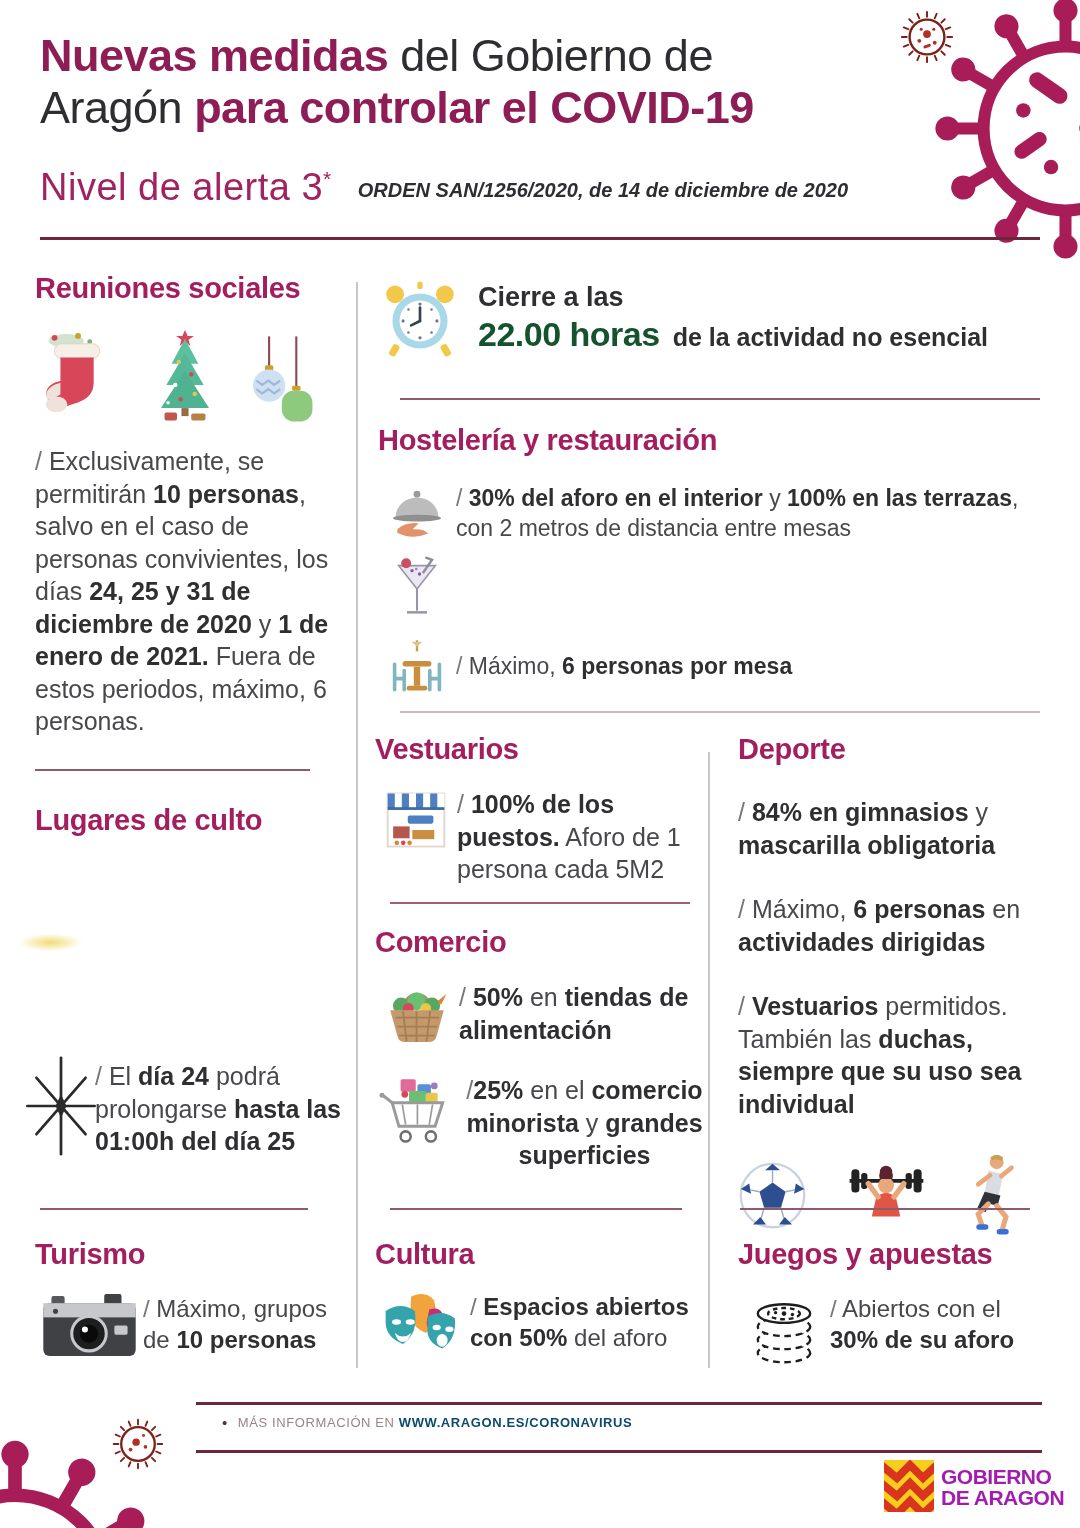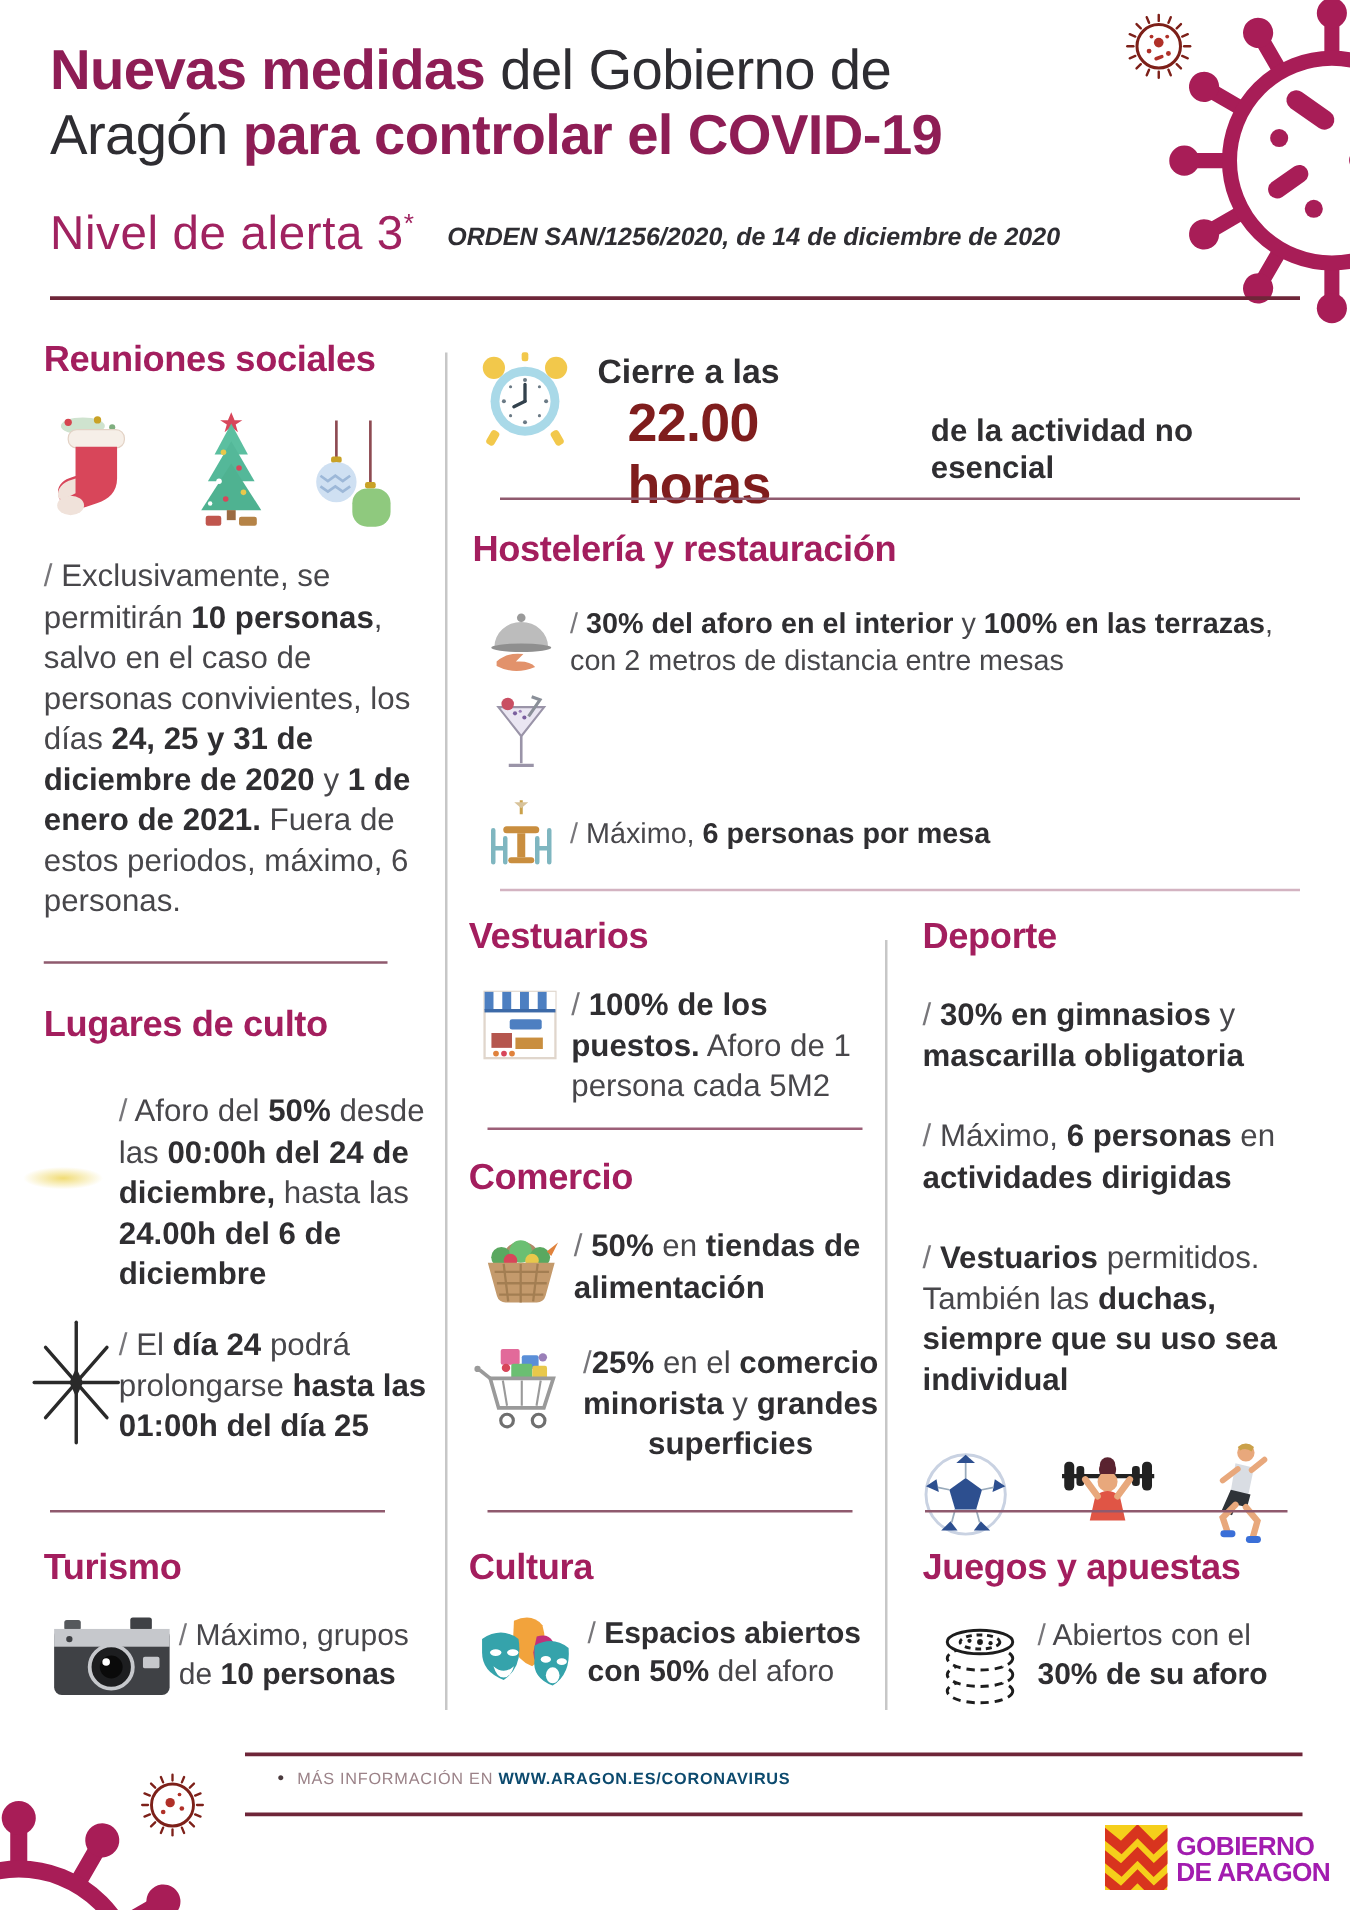--- a/index.html
+++ b/index.html
@@ -31,21 +31,21 @@
   .txt24 { font-size:24px; line-height:1.3; }
   .txt23 { font-size:23px; line-height:1.32; }
   .b { font-weight:700; color:#2f2e31; }
   .slash { color:#77767a; }
 
   .row { display:flex; align-items:flex-start; }
   .icon-cell { flex:0 0 auto; display:flex; justify-content:center; }
 
   .cierre-l1 { font-size:27px; font-weight:700; color:#2f2e31; }
   .cierre-l2 { display:flex; align-items:baseline; margin-top:2px; }
-  .cierre-time { font-size:43px; font-weight:700; color:#7f1d1d; letter-spacing:-0.5px;margin-left:24px; }
+  .cierre-time { font-size:34px; font-weight:700; color:#14532d; letter-spacing:-0.5px; }
   .cierre-suffix { font-size:25px; font-weight:700; color:#2f2e31; margin-left:13px; }
 
   .dep-item { margin-bottom:32px; }
   .dep-icons { display:flex; align-items:center; gap:36px; margin-top:4px; }
 
   .xmas-row { display:flex; align-items:flex-end; gap:22px; margin-top:12px; height:110px; }
 
   .glow { width:85px; height:85px; border-radius:50%;
           background:radial-gradient(ellipse 50% 14% at 50% 50%, rgba(240,218,110,0.95), rgba(240,218,110,0) 75%); }
 
@@ -285,21 +285,20 @@
         </svg>
       </span>
     </div>
     <p class="txt25" style="margin-top:18px;"><span class="slash">/ </span><span class="">Exclusivamente, se permitirán </span><span class="b">10 personas</span><span class="">, salvo en el caso de personas convivientes, los días </span><span class="b">24, 25 y 31 de diciembre de 2020</span><span class=""> y </span><span class="b">1 de enero de 2021.</span><span class=""> Fuera de estos periodos, máximo, 6 personas.</span></p>
   </div>
 
   <div class="abs rule-mid" style="left:35px; top:769px; width:275px;"></div>
 
   <h2 class="sec-h abs" style="left:35px; top:804px;">Lugares de culto</h2>
   <div class="abs glow" style="left:8px; top:900px;"></div>
-  <p class="abs txt25" style="left:95px; top:873px; width:252px;"><span class="slash">/ </span><span class="">Aforo del </span><span class="b">50%</span><span class="">  desde las </span><span class="b">00:00h del 24 de diciembre,</span><span class=""> hasta las </span><span class="b">24.00h del 6 de diciembre</span></p>
   <span class="abs" style="left:20px; top:1056px;">
     <svg viewBox="0 0 90 110" width="82" height="100">
       <g stroke="#2a2a2a" stroke-width="3" stroke-linecap="round">
         <line x1="45" y1="2" x2="45" y2="108"></line>
         <line x1="8" y1="55" x2="82" y2="55"></line>
         <line x1="18" y1="24" x2="72" y2="86"></line>
         <line x1="72" y1="24" x2="18" y2="86"></line>
       </g>
       <polygon points="45,42 51,55 45,68 39,55" fill="#2a2a2a"></polygon>
     </svg>
@@ -454,21 +453,21 @@
           <circle cx="34" cy="74" r="6" fill="#ffffff" stroke="#6f6f6f" stroke-width="3"></circle>
           <circle cx="64" cy="74" r="6" fill="#ffffff" stroke="#6f6f6f" stroke-width="3"></circle>
         </svg>
       </span>
       <p class="txt25" style="flex:1;"><span class="slash">/</span><span class="b">25%</span><span class=""> en el </span><span class="b">comercio minorista</span><span class=""> y </span><span class="b">grandes superficies</span></p>
     </div>
   </div>
 
   <div class="abs" style="left:738px; top:733px; width:307px;">
     <h2 class="sec-h">Deporte</h2>
-    <p class="txt25 dep-item" style="margin-top:30px;"><span class="slash">/ </span><span class="b">30% en gimnasios</span><span class=""> y </span><span class="b">mascarilla obligatoria</span></p>
+    <p class="txt25 dep-item" style="margin-top:30px;"><span class="slash">/ </span><span class="b">84% en gimnasios</span><span class=""> y </span><span class="b">mascarilla obligatoria</span></p>
     <p class="txt25 dep-item"><span class="slash">/ </span><span class="">Máximo, </span><span class="b">6 personas</span><span class=""> en </span><span class="b">actividades dirigidas</span></p>
     <p class="txt25 dep-item"><span class="slash">/ </span><span class="b">Vestuarios</span><span class=""> permitidos. También las </span><span class="b">duchas, siempre que su uso sea individual</span></p>
     <div class="dep-icons">
       <span>
         <svg viewBox="0 0 75 75" width="70" height="70">
           <circle cx="37" cy="37" r="34" fill="#ffffff" stroke="#c9d2e2" stroke-width="2.5"></circle>
           <polygon points="37,23 51,33 46,50 28,50 23,33" fill="#2d4f8f"></polygon>
           <polygon points="37,3 45,10 29,10" fill="#2d4f8f"></polygon>
           <polygon points="3,30 12,24 14,35" fill="#2d4f8f"></polygon>
           <polygon points="71,30 62,24 60,35" fill="#2d4f8f"></polygon>

